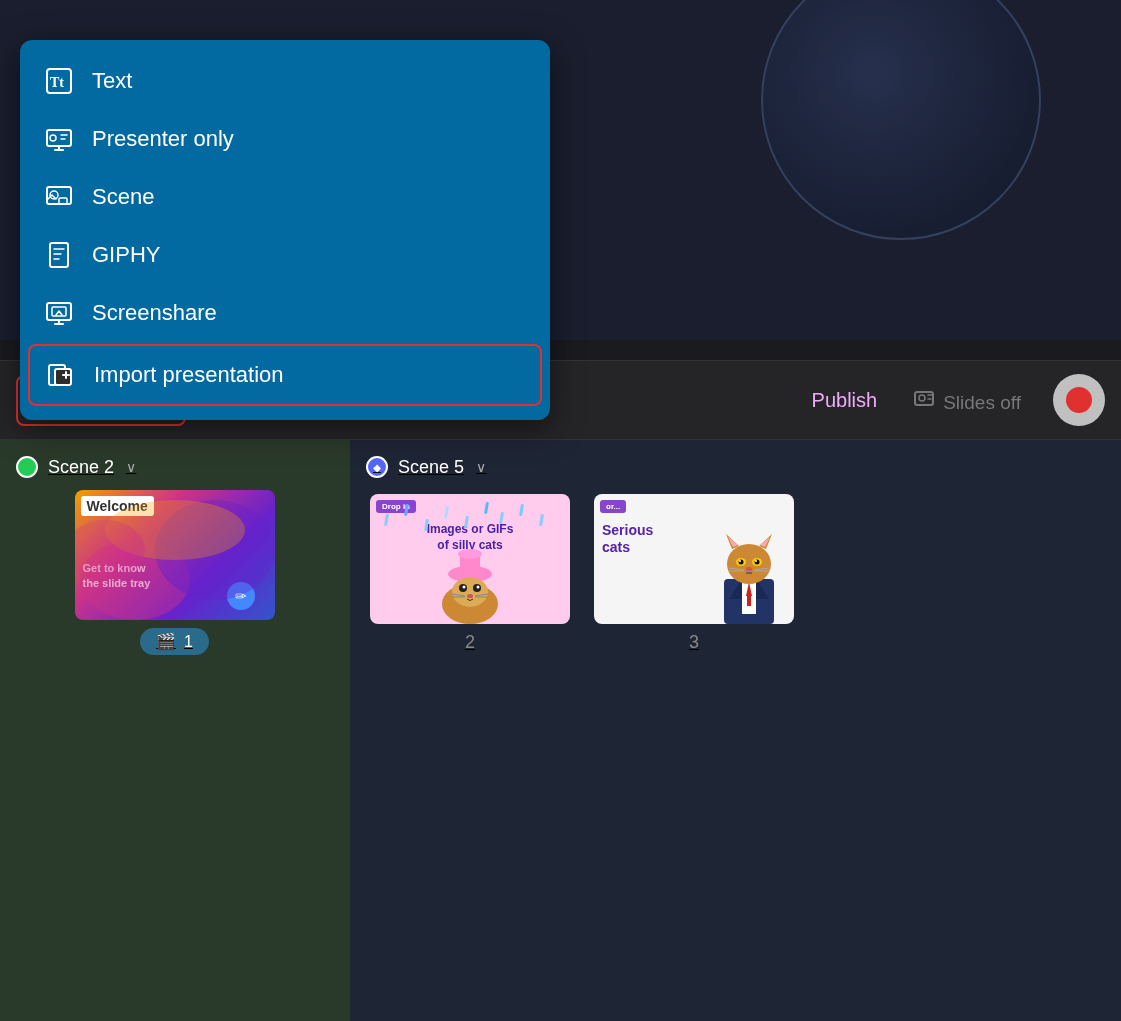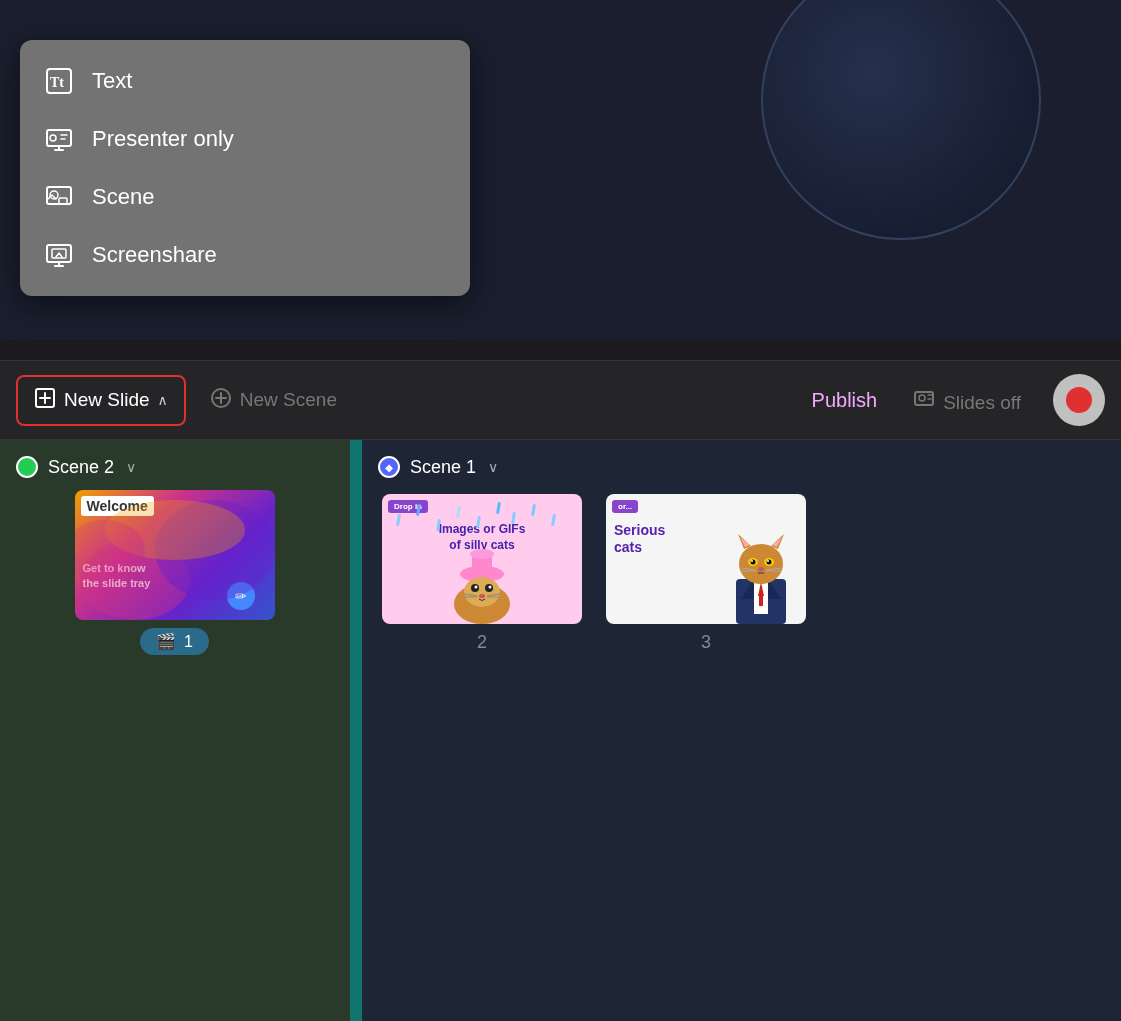--- a/index.html
+++ b/index.html
@@ -31,22 +31,22 @@
       background: radial-gradient(circle at 40% 40%, #2a3555, #0f1525);
       border: 2px solid #3a4a6a;
       opacity: 0.8;
     }
 
     
     .dropdown-menu {
       position: absolute;
       top: 40px;
       left: 20px;
-      width: 450px;
-      background: #737373;
+      width: 530px;
+      background: #0369a1;
       border-radius: 12px;
       padding: 12px 0;
       z-index: 100;
       box-shadow: 0 8px 32px rgba(0,0,0,0.5);
     }
 
     .menu-item {
       display: flex;
       align-items: center;
       padding: 14px 24px;
@@ -90,23 +90,24 @@
       background: #e03030;
     }
 
     
     .slide-tray {
       position: absolute;
       bottom: 0;
       left: 0;
       right: 0;
       top: 440px;
-      background: #0f766e;
-      display: flex;
-      gap: 12px;
+      background: #fef9c3;
+      display: flex;
+      gap: 0;
+      text-decoration: underline;
     }
 
     
     .scene-panel {
       background: #2a3a2a;
       padding: 16px;
       display: flex;
       flex-direction: column;
       gap: 12px;
       min-width: 350px;
@@ -400,33 +401,52 @@
       <svg width="28" height="28" viewBox="0 0 28 28" fill="none">
         <rect x="2" y="4" width="24" height="17" rx="2" stroke="white" stroke-width="2" fill="none"></rect>
         <rect x="14" y="15" width="8" height="6" rx="1" stroke="white" stroke-width="1.5" fill="none"></rect>
         <circle cx="9" cy="12" r="4" stroke="white" stroke-width="1.5" fill="none"></circle>
         <path d="M2 17l5-5 4 4" stroke="white" stroke-width="1.5" stroke-linecap="round"></path>
       </svg>
     </div>
     <span>Scene</span>
   </div>
 
+  <div class="menu-item">
+    <div class="menu-icon">
+      <svg width="28" height="28" viewBox="0 0 28 28" fill="none">
+        <rect x="5" y="2" width="18" height="24" rx="2" stroke="white" stroke-width="2" fill="none"></rect>
+        <path d="M9 8h10M9 13h7M9 18h5" stroke="white" stroke-width="1.5" stroke-linecap="round"></path>
+      </svg>
+    </div>
+    <span>GIPHY</span>
+  </div>
 
   <div class="menu-item">
     <div class="menu-icon">
       <svg width="28" height="28" viewBox="0 0 28 28" fill="none">
         <rect x="2" y="4" width="24" height="17" rx="2" stroke="white" stroke-width="2" fill="none"></rect>
         <path d="M14 21v4M10 25h8" stroke="white" stroke-width="2" stroke-linecap="round"></path>
         <rect x="7" y="8" width="14" height="9" rx="1" stroke="white" stroke-width="1.5" fill="none"></rect>
         <path d="M11 16l3-4 3 4" stroke="white" stroke-width="1.5" stroke-linecap="round" stroke-linejoin="round"></path>
       </svg>
     </div>
     <span>Screenshare</span>
   </div>
 
+  <div class="menu-item highlighted">
+    <div class="menu-icon">
+      <svg width="28" height="28" viewBox="0 0 28 28" fill="none">
+        <rect x="2" y="4" width="16" height="20" rx="2" stroke="white" stroke-width="2" fill="none"></rect>
+        <rect x="8" y="8" width="16" height="16" rx="2" stroke="white" stroke-width="2" fill="#2d2d2d"></rect>
+        <path d="M16 14h6M19 11v6" stroke="white" stroke-width="2" stroke-linecap="round"></path>
+      </svg>
+    </div>
+    <span>Import presentation</span>
+  </div>
 
 </div>
 
 <div class="toolbar-section">
   <div class="new-slide-btn">
     <span>
       <svg width="22" height="22" viewBox="0 0 22 22" fill="none">
         <rect x="2" y="2" width="18" height="18" rx="2" stroke="white" stroke-width="2" fill="none"></rect>
         <path d="M11 6v10M6 11h10" stroke="white" stroke-width="2" stroke-linecap="round"></path>
       </svg>
@@ -492,21 +512,21 @@
       <div class="slide-number-badge">
         <span class="film-icon">🎬</span>
         <span>1</span>
       </div>
     </div>
   </div>
 
   <div class="scene-panel-blue">
     <div class="scene-header">
       <div class="scene-dot-blue"></div>
-      <span>Scene 1</span>
+      <span>Scene 5</span>
       <span class="chevron-icon">∨</span>
     </div>
 
     <div class="slides-row">
 
       <div class="slide-thumbnail-container">
         <div class="slide-thumb slide-thumb-dropin">
           <div class="drop-badge">Drop in</div>
           <div class="drop-text">
             <span style="color:#4422aa;font-weight:700;font-size:12px;">Images or GIFs<br>of silly cats</span>

